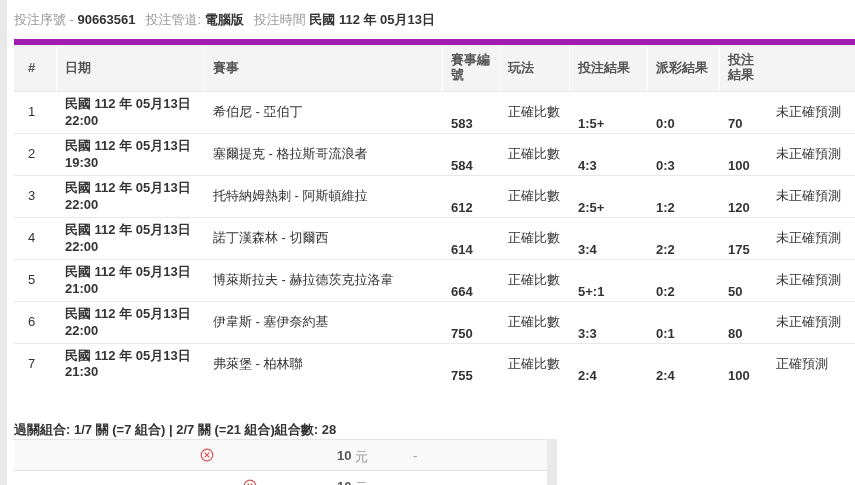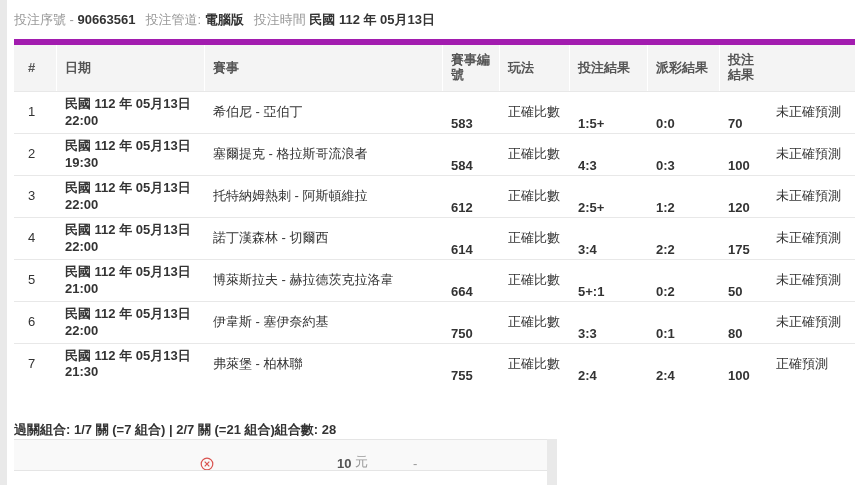--- a/index.html
+++ b/index.html
@@ -27,21 +27,21 @@
   .datecell div { font-weight:700; color:#333; }
   .bold { font-weight:700; color:#333;margin-top:24px; }
 
   
   .summary { height:17px; line-height:16px; font-weight:700; color:#333; white-space:nowrap;margin-top:48px; }
 
   
   .combos { position:relative; width:533px; }
   .combo-row { position:relative; height:31px; border-top:1px solid #e5e5e5; }
   .combo-row.alt { background:#f9f9f9; }
-  .combo-row .abs { position:absolute; top:0; height:31px; display:flex; align-items:flex-end; }
+  .combo-row .abs { position:absolute; top:8px; height:31px; display:flex; align-items:flex-start; }
   .status-icon { width:14px; height:14px; }
   .amt b { font-weight:700; color:#555; }
   .amt i, .unit { font-style:normal; color:#999; font-weight:400; }
   .payout-dash { color:#999; }
   .payout b { font-weight:700; color:#555;font-style:italic; }
   .vscroll { position:absolute; left:533px; top:0; width:10px; height:93px; background:#e9e9e9; }
   .combos-wrap { position:relative; height:93px; }
 </style>
 </head>
 <body>

